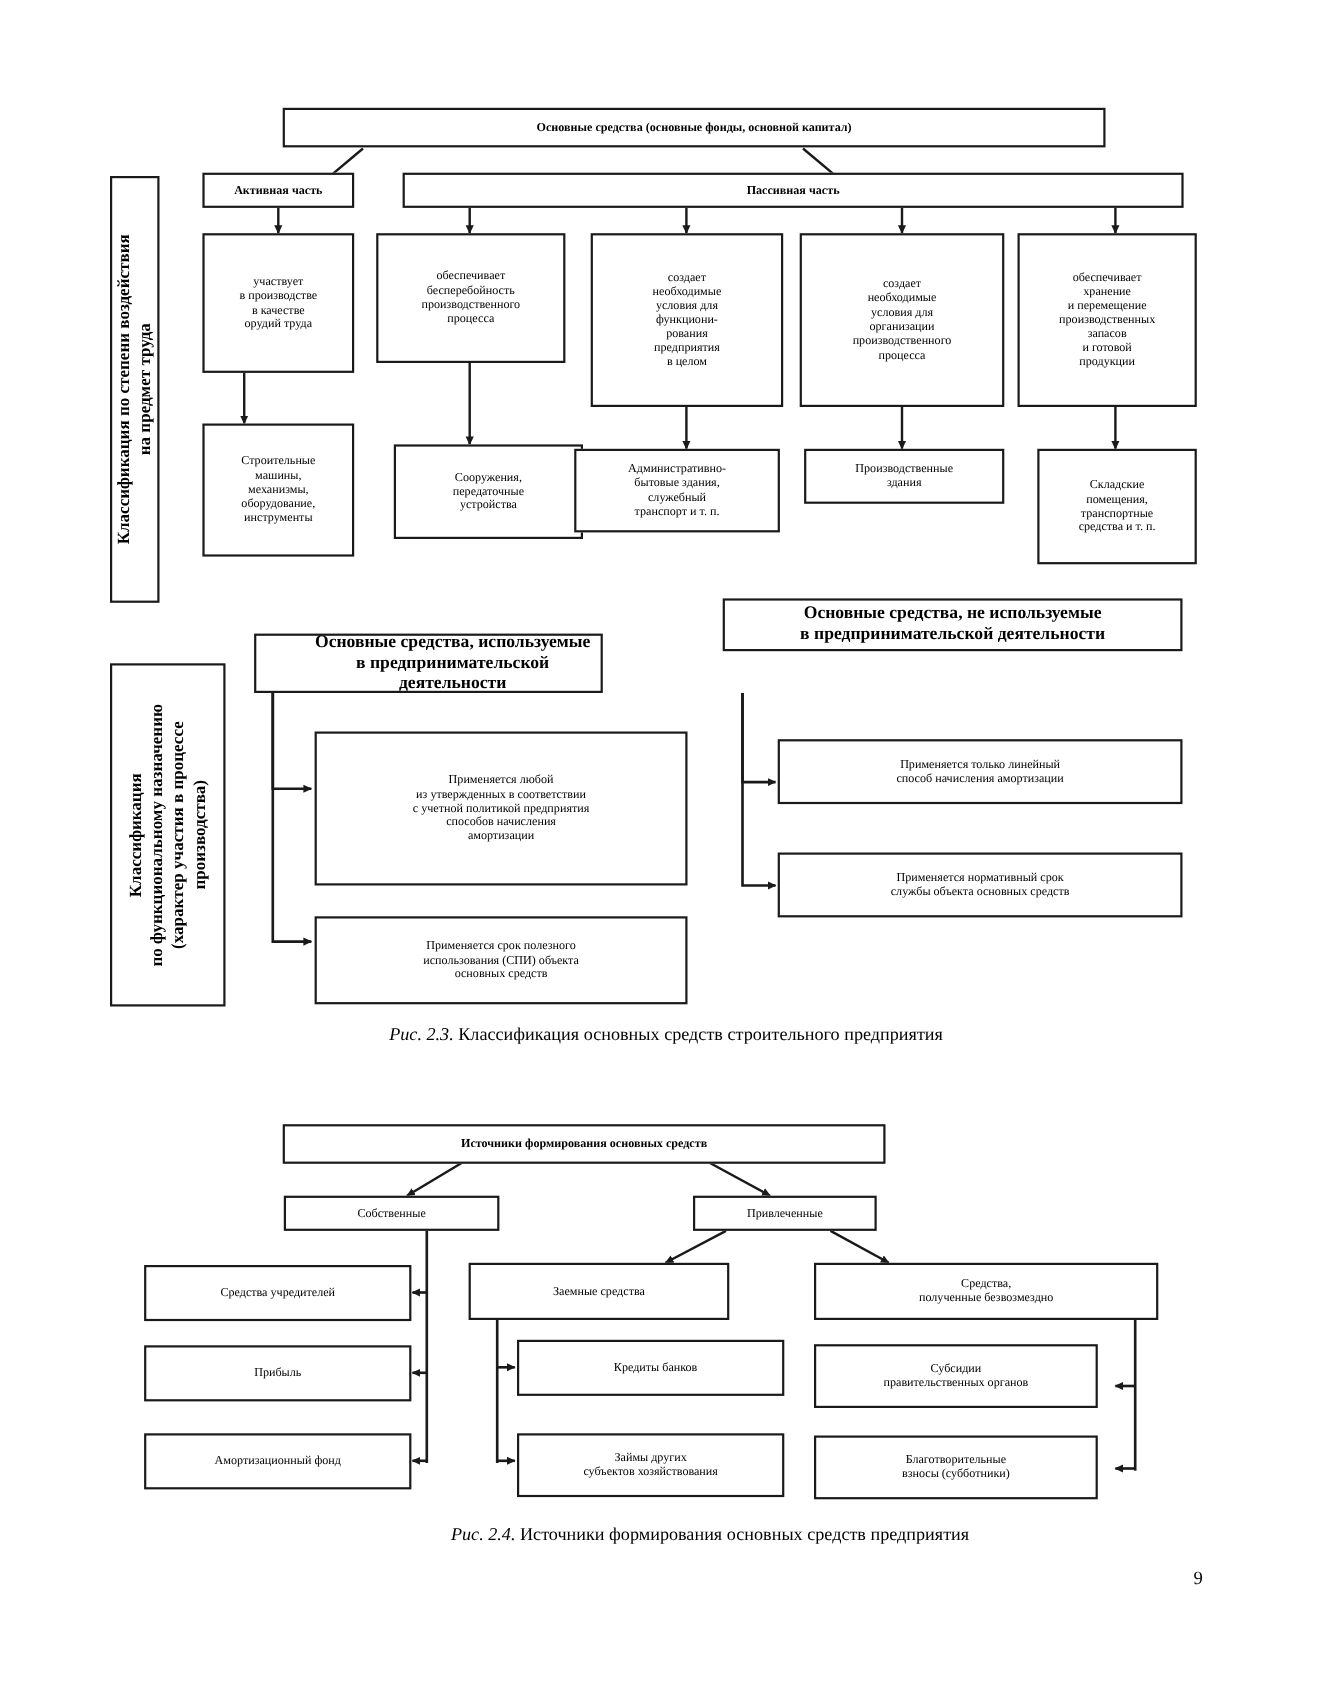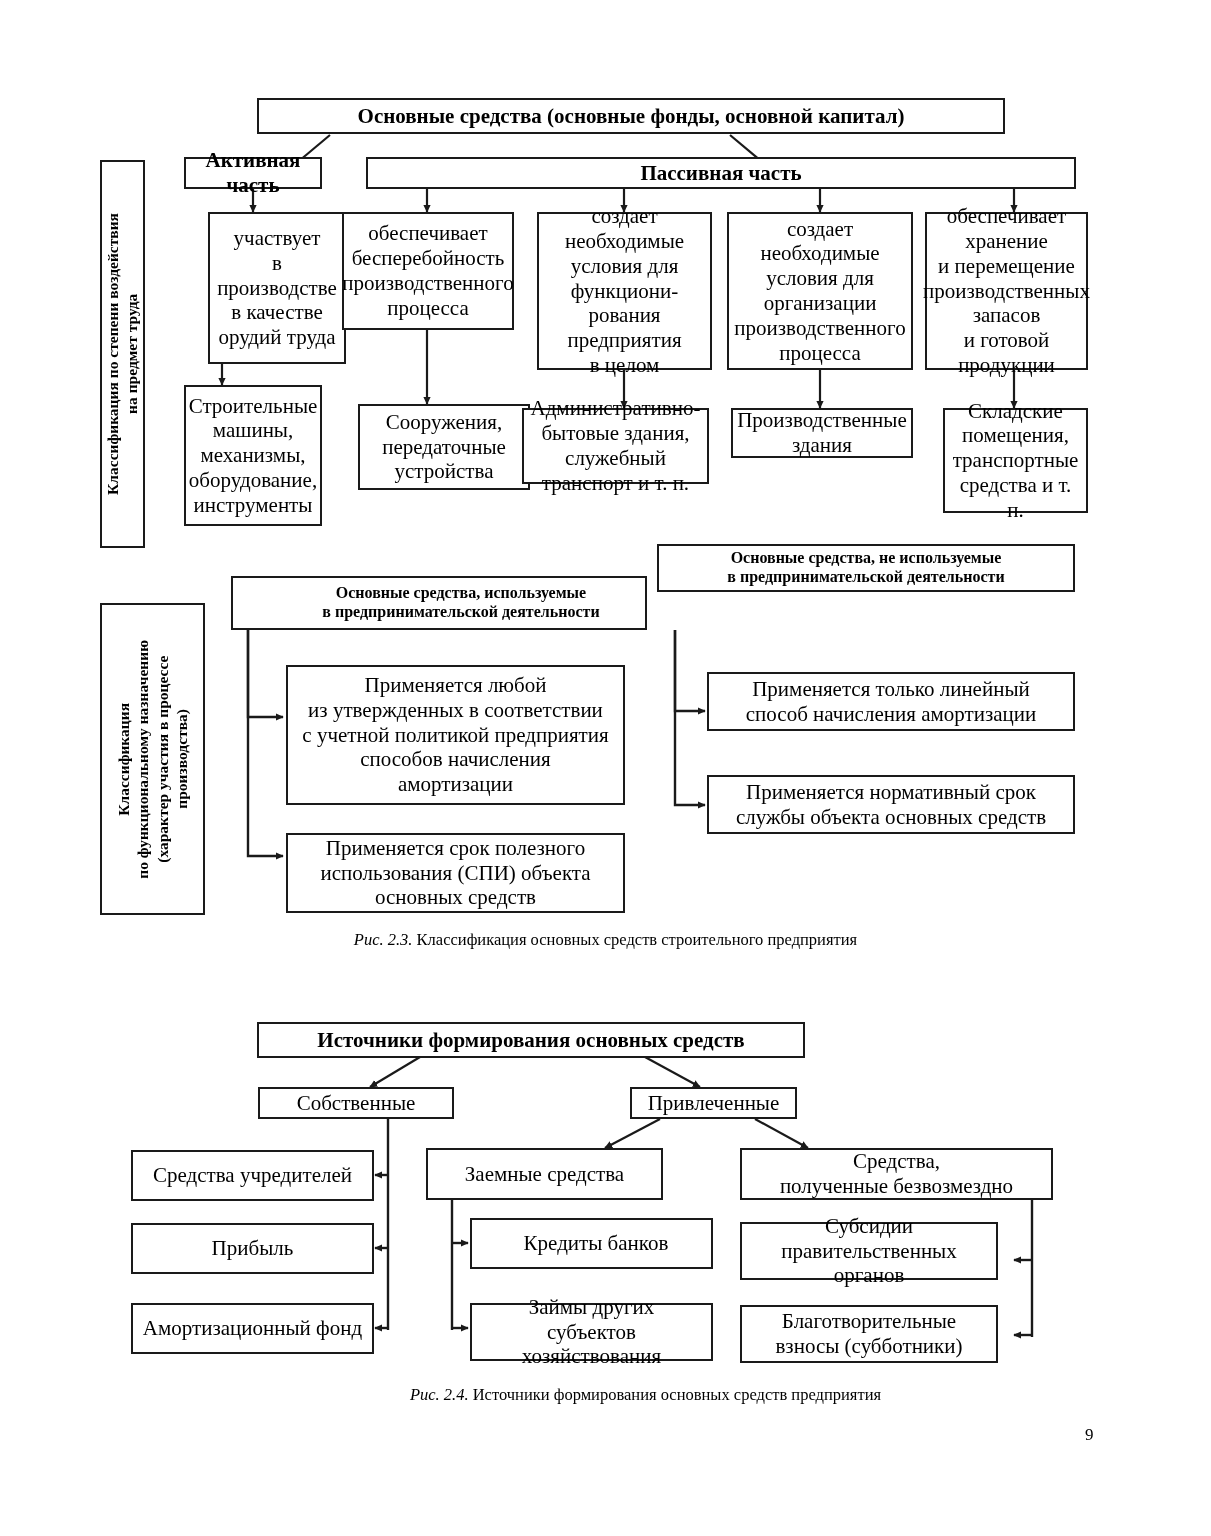--- a/index.html
+++ b/index.html
@@ -21,21 +21,21 @@
   .box {
     position: absolute;
     box-sizing: border-box;
     border: 2px solid #1a1a1a;
     background: #ffffff;
     display: flex;
     align-items: center;
     justify-content: center;
     text-align: center;
     line-height: 1.18;
-    font-size: 21px;
+    font-size: 11px;
     padding: 2px 4px;
   }
   .box.bold {
     font-weight: bold;
   }
   .vlabel {
     position: absolute;
     box-sizing: border-box;
     border: 2px solid #1a1a1a;
     background: #ffffff;
@@ -119,21 +119,21 @@
   </div>
 
   <div class="box bold" style="left:184px; top:157px; width:138px; height:32px;">
     <span>Активная часть</span>
   </div>
 
   <div class="box bold" style="left:366px; top:157px; width:710px; height:32px;">
     <span>Пассивная часть</span>
   </div>
 
-  <div class="box" style="left:184px; top:212px; width:138px; height:152px;margin-left:24px;">
+  <div class="box" style="left:184px; top:212px; width:138px; height:127px;">
     <span class="multiline">участвует
 в производстве
 в качестве
 орудий труда</span>
   </div>
   <div class="box" style="left:342px; top:212px; width:172px; height:118px;">
     <span class="multiline">обеспечивает
 бесперебойность
 производственного
 процесса</span>
@@ -158,21 +158,21 @@
   <div class="box" style="left:925px; top:212px; width:163px; height:158px;">
     <span class="multiline">обеспечивает
 хранение
 и перемещение
 производственных
 запасов
 и готовой
 продукции</span>
   </div>
 
-  <div class="box" style="left:184px; top:385px; width:138px; height:141px;">
+  <div class="box" style="left:184px; top:385px; width:138px; height:121px;">
     <span class="multiline">Строительные
 машины,
 механизмы,
 оборудование,
 инструменты</span>
   </div>
   <div class="box" style="left:358px; top:404px; width:172px; height:86px;">
     <span class="multiline">Сооружения,
 передаточные
 устройства</span>
@@ -203,21 +203,21 @@
     <path d="M675,630 L675,805 L705,805" stroke="#1a1a1a" stroke-width="2.4" fill="none" marker-end="url(#ah)"></path>
   </svg>
 
   <div class="vlabel" style="left:100px; top:603px; width:105px; height:312px;">
     <span>Классификация
 по функциональному назначению
 (характер участия в процессе
 производства)</span>
   </div>
 
-  <div class="box bold" style="left:231px; top:576px; width:416px; height:54px; font-size:16px;padding-left:48px;">
+  <div class="box bold" style="left:231px; top:576px; width:317px; height:54px; font-size:16px;padding-left:48px;">
     <span class="multiline">Основные средства, используемые
 в предпринимательской деятельности</span>
   </div>
   <div class="box bold" style="left:657px; top:544px; width:418px; height:48px; font-size:16px;">
     <span class="multiline">Основные средства, не используемые
 в предпринимательской деятельности</span>
   </div>
 
   <div class="box" style="left:286px; top:665px; width:339px; height:140px;">
     <span class="multiline">Применяется любой

